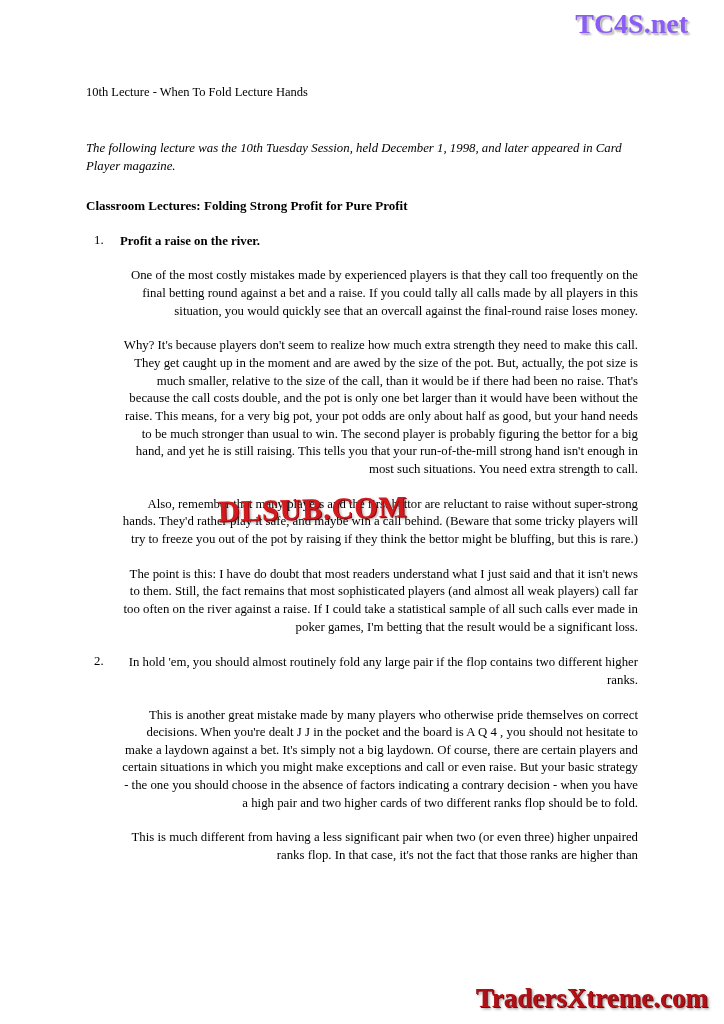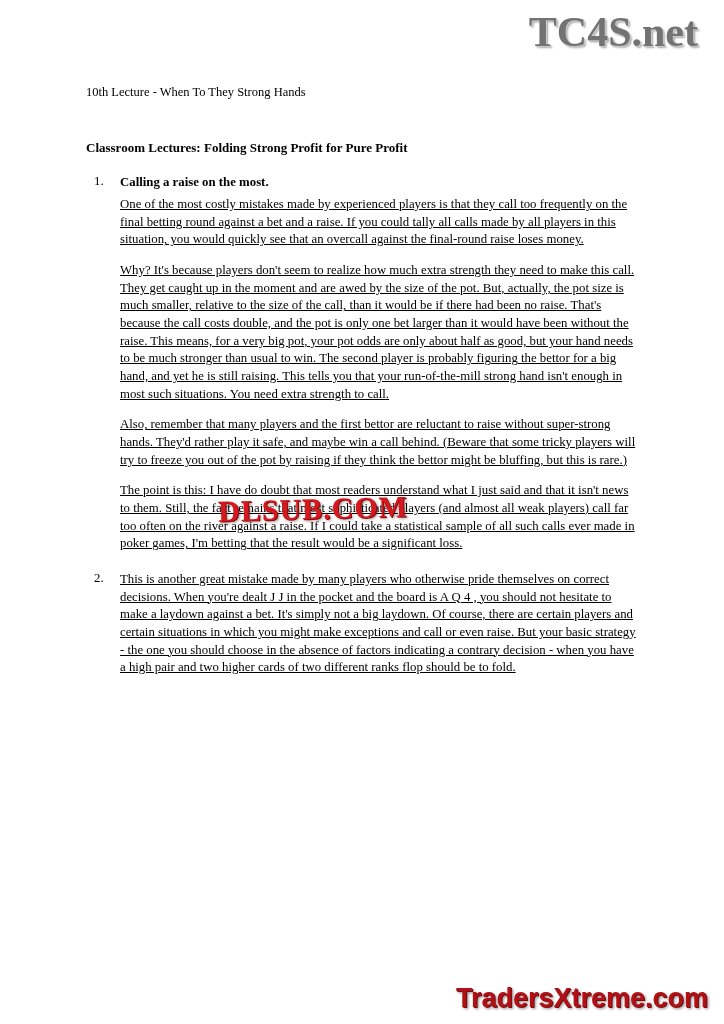--- a/index.html
+++ b/index.html
@@ -20,38 +20,38 @@
     position: relative;
     width: 724px;
     height: 1024px;
     box-sizing: border-box;
   }
 
   
   .logo-top {
     position: absolute;
     top: 8px;
-    right: 26px;
+    right: 36px;
     font-family: "Liberation Serif", serif;
     font-weight: bold;
-    font-size: 42px;
+    font-size: 28px;
     letter-spacing: 0px;
-    color: #737373;
+    color: #8b5cf6;
     text-shadow:
       1px 1px 0 #c9c9c9,
       2px 2px 2px rgba(0,0,0,0.35);
     white-space: nowrap;
   }
 
   
   .logo-bottom {
     position: absolute;
     bottom: 10px;
     right: 16px;
-    font-family: Liberation Sans, sans-serif;
+    font-family: Liberation Serif, serif;
     font-weight: bold;
     font-size: 27px;
     color: #b11116;
     text-shadow:
       1px 1px 0 #7a0b0e,
       2px 2px 3px rgba(0,0,0,0.45);
     white-space: nowrap;
   }
 
   
@@ -128,53 +128,55 @@
   .item-title {
     font-weight: bold;
     font-size: 12.8px;
     line-height: 1.38;
     margin: 0 0 0 0;
   }
 
   p.para {
     font-size: 12.8px;
     line-height: 1.38;
-    margin: 4px 0 13px 0;
-    text-align: left;
-    text-decoration: underline;
+    margin: 17px 0 13px 0;
+    text-align: right;
   }
   p.para:last-child { margin-bottom: 0; }
 </style>
 </head>
 <body>
 
 <div class="page">
 
   <div class="logo-top">TC4S.net</div>
 
   <div class="content">
 
-    <div class="running-head">10th Lecture - When To They Strong Hands</div>
+    <div class="running-head">10th Lecture - When To Fold Lecture Hands</div>
 
 
+    <p class="subtitle">The following lecture was the 10th Tuesday Session, held December 1, 1998, and later appeared in Card Player magazine.</p>
 
     <h2 class="section-head">Classroom Lectures: Folding Strong Profit for Pure Profit</h2>
 
     <ol class="items">
 
       <li>
-        <p class="item-title">Calling a raise on the most.</p>
+        <p class="item-title">Profit a raise on the river.</p>
         <p class="para">One of the most costly mistakes made by experienced players is that they call too frequently on the final betting round against a bet and a raise. If you could tally all calls made by all players in this situation, you would quickly see that an overcall against the final-round raise loses money.</p>
         <p class="para">Why? It's because players don't seem to realize how much extra strength they need to make this call. They get caught up in the moment and are awed by the size of the pot. But, actually, the pot size is much smaller, relative to the size of the call, than it would be if there had been no raise. That's because the call costs double, and the pot is only one bet larger than it would have been without the raise. This means, for a very big pot, your pot odds are only about half as good, but your hand needs to be much stronger than usual to win. The second player is probably figuring the bettor for a big hand, and yet he is still raising. This tells you that your run-of-the-mill strong hand isn't enough in most such situations. You need extra strength to call.</p>
         <p class="para">Also, remember that many players and the first bettor are reluctant to raise without super-strong hands. They'd rather play it safe, and maybe win a call behind. (Beware that some tricky players will try to freeze you out of the pot by raising if they think the bettor might be bluffing, but this is rare.)</p>
         <p class="para">The point is this: I have do doubt that most readers understand what I just said and that it isn't news to them. Still, the fact remains that most sophisticated players (and almost all weak players) call far too often on the river against a raise. If I could take a statistical sample of all such calls ever made in poker games, I'm betting that the result would be a significant loss.</p>
       </li>
 
       <li>
+        <p class="para">In hold 'em, you should almost routinely fold any large pair if the flop contains two different higher ranks.</p>
         <p class="para">This is another great mistake made by many players who otherwise pride themselves on correct decisions. When you're dealt J    J    in the pocket and the board is A    Q    4    , you should not hesitate to make a laydown against a bet. It's simply not a big laydown. Of course, there are certain players and certain situations in which you might make exceptions and call or even raise. But your basic strategy - the one you should choose in the absence of factors indicating a contrary decision - when you have a high pair and two higher cards of two different ranks flop should be to fold.</p>
+        <p class="para">This is much different from having a less significant pair when two (or even three) higher unpaired ranks flop. In that case, it's not the fact that those ranks are higher than</p>
       </li>
 
     </ol>
 
   </div>
 
   <div class="stamp">DLSUB.COM</div>
 
   <div class="logo-bottom">TradersXtreme.com</div>
 

